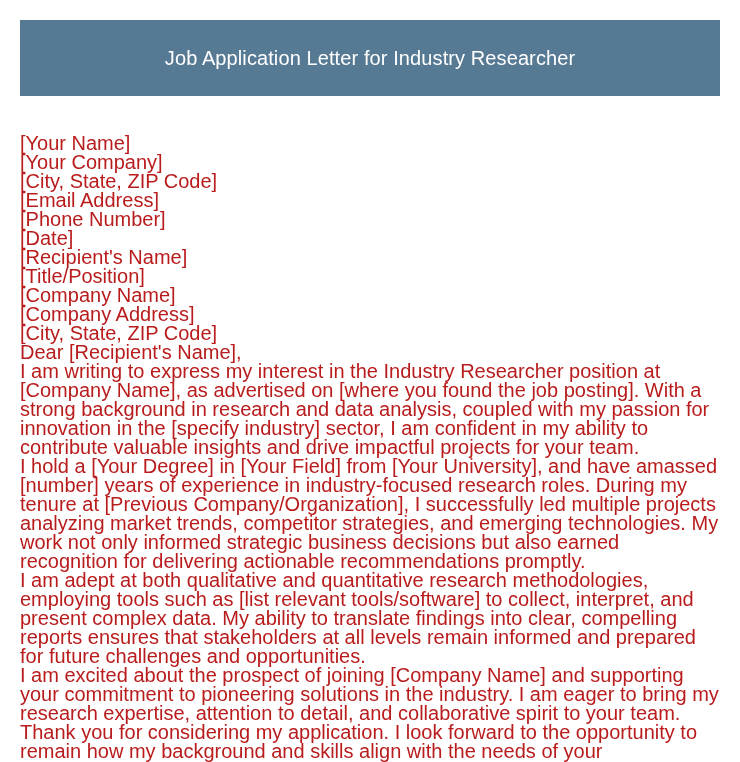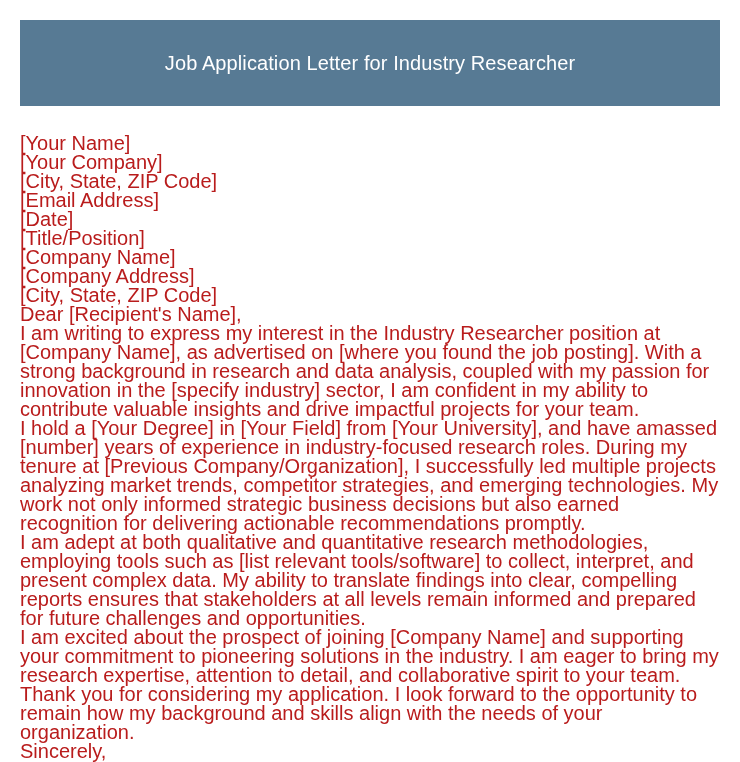--- a/index.html
+++ b/index.html
@@ -1,18 +1,18 @@
 <!DOCTYPE html>
 <html><head>
   <meta charset="utf-8">
   <style>
     html, body { margin: 0; padding: 0; background: #ffffff; }
     body { width: 740px; height: 762px; position: relative; overflow: hidden; }
     .header {
-      position: absolute; left: 20px; top: 20px; width: 700px; height: 86px;
+      position: absolute; left: 20px; top: 20px; width: 700px; height: 76px;
       background: #577a94; display: flex; align-items: center; justify-content: center;
     }
     .header h1 {
       margin: 0; color: #ffffff; font-family: "Liberation Sans", sans-serif;
       font-size: 20px; font-weight: normal; letter-spacing: 0.1px;
     }
     .letter {
       position: absolute; left: 20px; top: 134px; width: 700px;
       font-family: "Liberation Sans", sans-serif; font-size: 20px;
       line-height: 19px; color: #b91c1c;
@@ -24,21 +24,23 @@
 
 <div class="header">
   <h1>Job Application Letter for Industry Researcher</h1>
 </div>
 
 <div class="letter">
   <p>[Your Name]</p>
   <p>[Your Company]</p>
   <p>[City, State, ZIP Code]</p>
   <p>[Email Address]</p>
+  <p>[Phone Number]</p>
   <p>[Date]</p>
+  <p>[Recipient's Name]</p>
   <p>[Title/Position]</p>
   <p>[Company Name]</p>
   <p>[Company Address]</p>
   <p>[City, State, ZIP Code]</p>
   <p>Dear [Recipient's Name],</p>
   <p>I am writing to express my interest in the Industry Researcher position at [Company Name], as advertised on [where you found the job posting]. With a strong background in research and data analysis, coupled with my passion for innovation in the [specify industry] sector, I am confident in my ability to contribute valuable insights and drive impactful projects for your team.</p>
   <p>I hold a [Your Degree] in [Your Field] from [Your University], and have amassed [number] years of experience in industry-focused research roles. During my tenure at [Previous Company/Organization], I successfully led multiple projects analyzing market trends, competitor strategies, and emerging technologies. My work not only informed strategic business decisions but also earned recognition for delivering actionable recommendations promptly.</p>
   <p>I am adept at both qualitative and quantitative research methodologies, employing tools such as [list relevant tools/software] to collect, interpret, and present complex data. My ability to translate findings into clear, compelling reports ensures that stakeholders at all levels remain informed and prepared for future challenges and opportunities.</p>
   <p>I am excited about the prospect of joining [Company Name] and supporting your commitment to pioneering solutions in the industry. I am eager to bring my research expertise, attention to detail, and collaborative spirit to your team.</p>
   <p>Thank you for considering my application. I look forward to the opportunity to remain how my background and skills align with the needs of your organization.</p>

